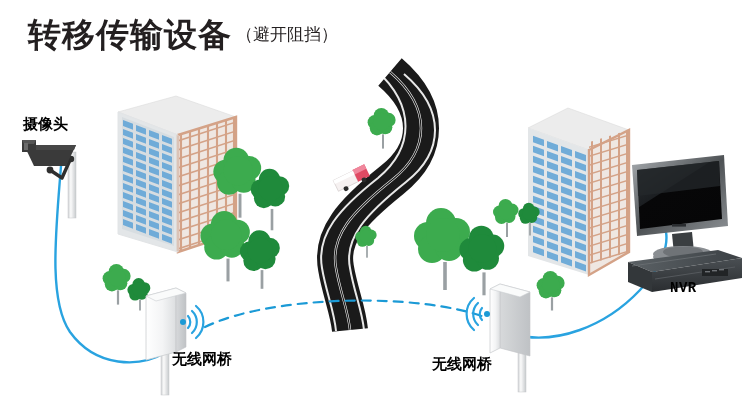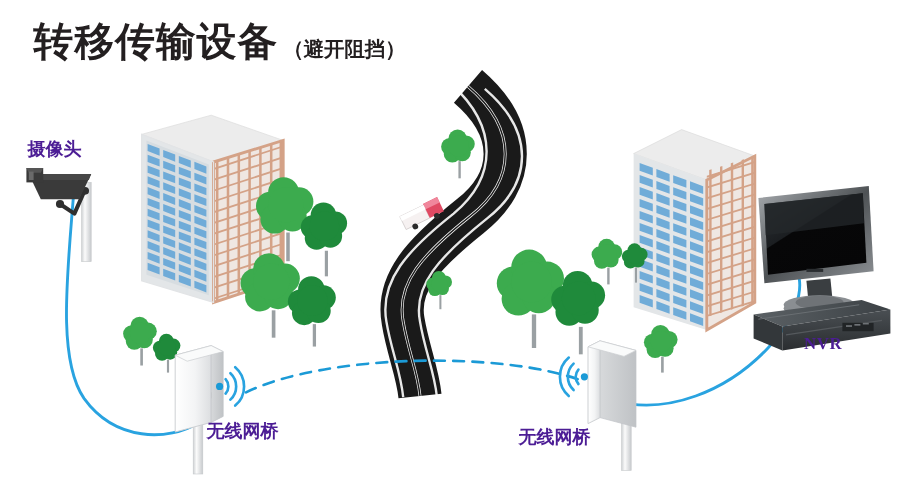--- a/index.html
+++ b/index.html
@@ -21,44 +21,44 @@
     position: absolute;
     left: 0; top: 0;
     width: 750px;
     height: 409px;
   }
   .title-block {
     position: absolute;
     left: 28px;
     top: 18px;
     display: flex;
-    align-items: flex-end;
+    align-items: center;
     white-space: nowrap;
     z-index: 20;
   }
   .title-main {
     font-family: "DejaVu Sans", "Liberation Sans", sans-serif;
     font-size: 33px;
     font-weight: 700;
     color: #231f20;
     letter-spacing: 1px;
     line-height: 1;
   }
   .title-sub {
     font-family: "DejaVu Sans", "Liberation Sans", sans-serif;
     font-size: 17px;
-    font-weight: 700;
+    font-weight: 400;
     color: #231f20;
     margin-left: 4px;
     line-height: 1;
   }
   .label {
     position: absolute;
-    color: #4c1d95;
-    font-family: Liberation Serif, serif;
+    color: #000000;
+    font-family: Liberation Mono, monospace;
     font-weight: 700;
     white-space: nowrap;
     z-index: 20;
   }
   .label-camera {
     left: 23px;
     top: 115px;
     font-size: 15px;
   }
   .label-bridge-left {

